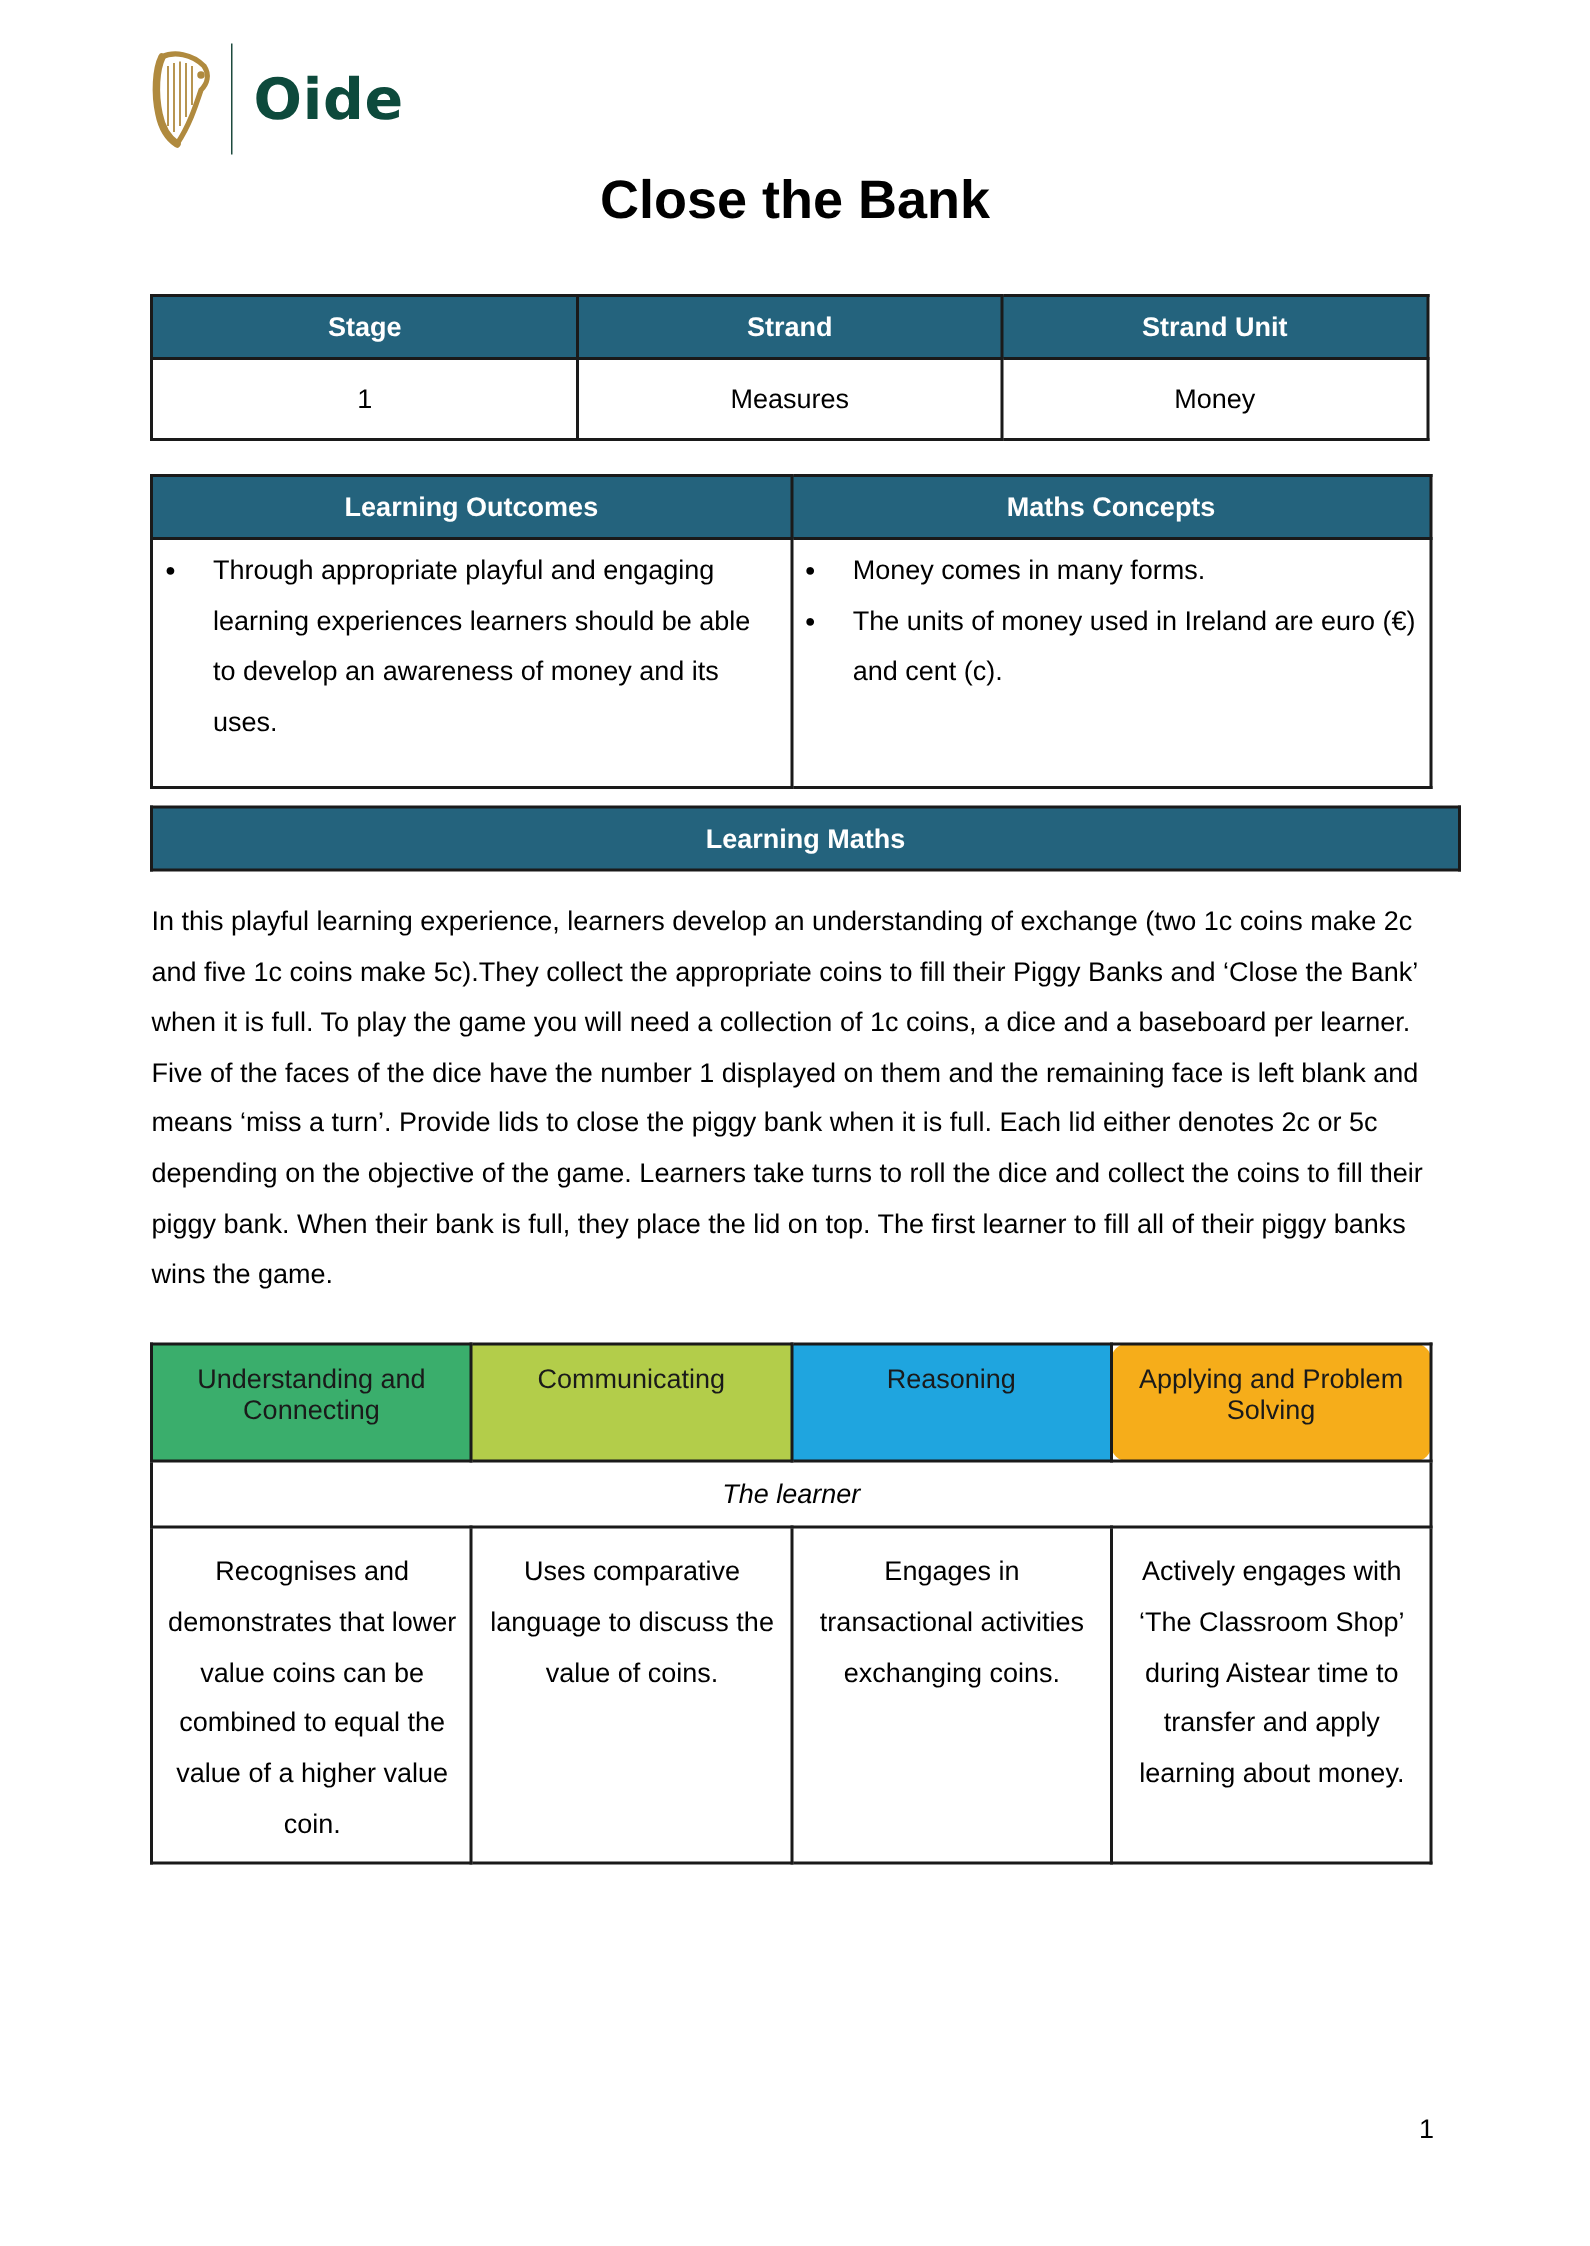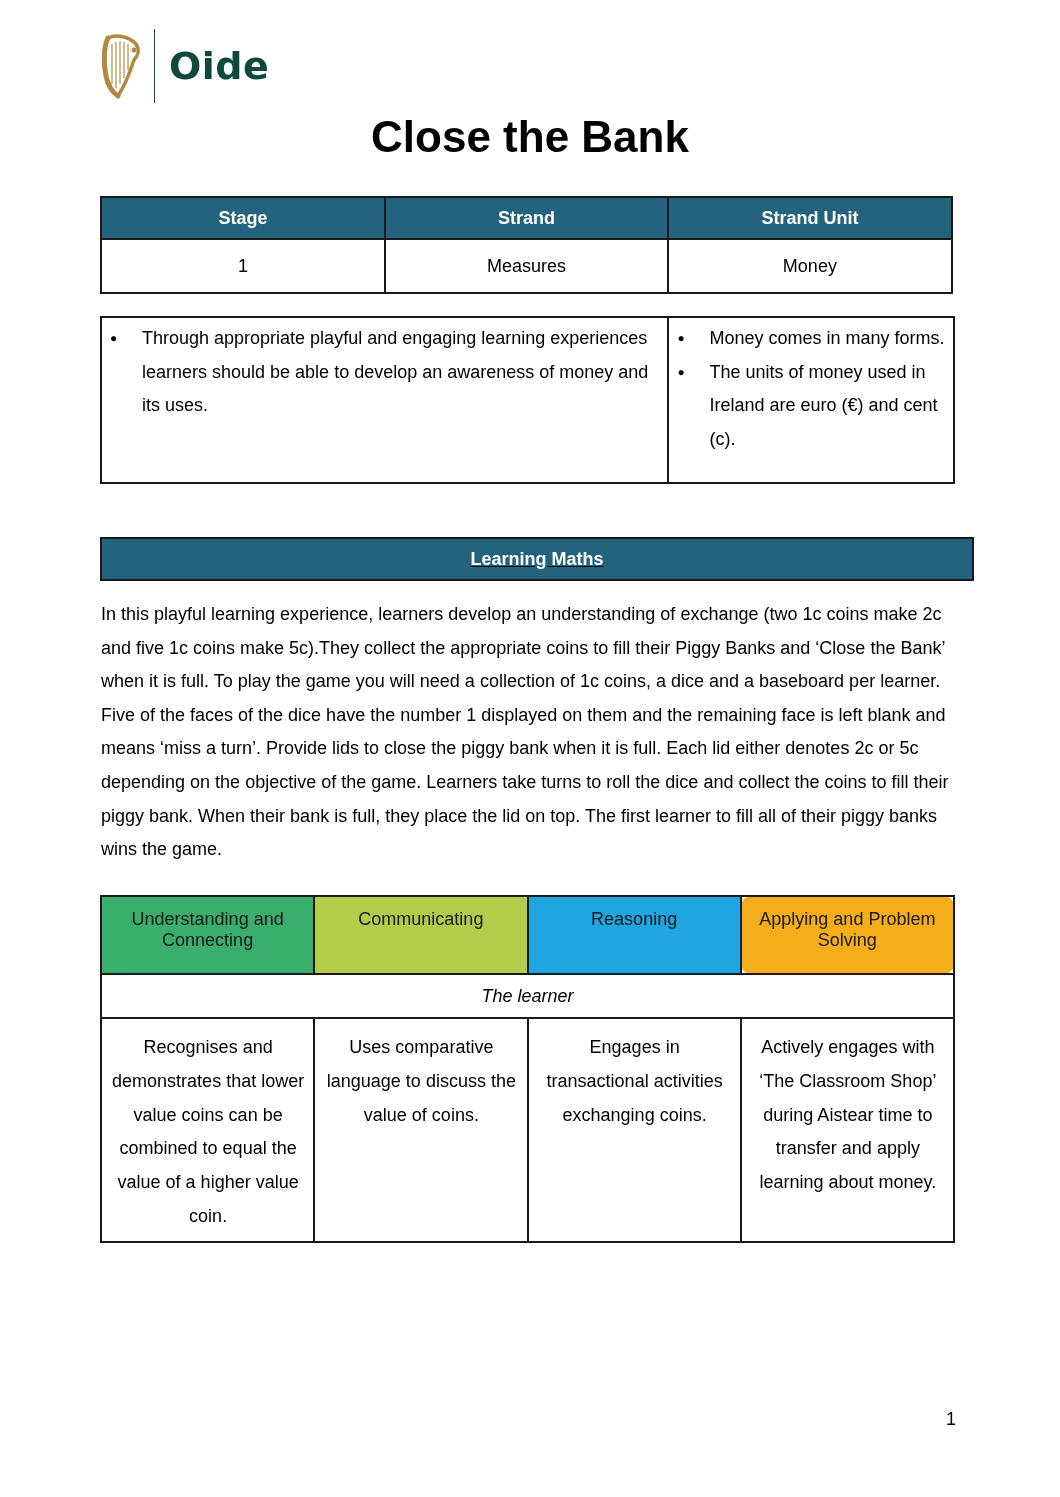--- a/index.html
+++ b/index.html
@@ -4,33 +4,33 @@
   <style>
     html, body { margin: 0; padding: 0; background: #ffffff; }
     body {
       width: 1060px; height: 1497px; position: relative; overflow: hidden;
       font-family: "Liberation Sans", sans-serif; color: #000;
     }
     .logo { position: absolute; left: 100px; top: 28px; height: 76px; display: flex; align-items: center; }
     .harp { width: 42px; height: 68px; }
     .logo-divider { width: 1px; height: 74px; background: #1d4a3e; margin: 0 14px 0 12px; }
     .logo-text { font-family: "DejaVu Sans", sans-serif; font-weight: bold; font-size: 38px; color: #0d4a3c; letter-spacing: 0.5px; }
-    .title { position: absolute; left: 0; right: 0; top: 112px; text-align: center; font-size: 44px; font-weight: bold; }
+    .title { position: absolute; left: 0; right: 0; top: 112px; text-align: center; font-size: 36px; font-weight: bold; }
 
     table { border-collapse: collapse; position: absolute; }
     td, th { border: 2px solid #1a1a1a; margin-top: 32px; }
     .hdr { background: #24637d; color: #fff; font-weight: bold; font-size: 18px; text-align: center; height: 40px; padding: 0; }
     .t1 { left: 100px; top: 196px; width: 853px; }
     .t1 td.val { text-align: center; font-size: 18px; height: 50px; }
     .t2 { left: 100px; top: 316px; width: 855px; }
     .t2 td.cell { vertical-align: top; font-size: 18px; line-height: 33.5px; height: 150px; padding: 4px 8px 10px 0; }
     .t2 ul { margin: 0; list-style: none; }
     .t2 li { position: relative; }
     .t2 li::before { content: "\25CF"; position: absolute; left: -32px; font-size: 12px; }
-    .t3 { left: 100px; top: 537px; width: 874px; text-decoration: underline; }
+    .t3 { left: 100px; top: 537px; width: 874px; }
     .para { position: absolute; left: 101px; top: 598px; width: 862px; font-size: 18px; line-height: 33.6px; }
     .t4 { left: 100px; top: 895px; width: 855px; table-layout: fixed; }
     .t4 th { font-size: 18px; font-weight: normal; color: #1a1a1a; height: 64px; vertical-align: top; padding: 12px 6px 0; line-height: 21px; }
     .t4 .learner { text-align: center; font-style: italic; font-size: 18px; height: 40px; }
     .t4 td.desc { vertical-align: top; font-size: 18px; line-height: 33.8px; height: 210px; padding: 12px 8px 0 9px; text-align: center; }
     .page-num { position: absolute; left: 946px; top: 1409px; font-size: 18px; }
   </style>
 </head>
 <body>
 
@@ -61,20 +61,24 @@
   <tr>
     <td class="val">1</td>
     <td class="val">Measures</td>
     <td class="val">Money</td>
   </tr>
 </tbody>
   </table>
 
 <table class="t2">
   <tbody>
+      <tr>
+    <th class="hdr" style="width:50%">Learning Outcomes</th>
+    <th class="hdr">Maths Concepts</th>
+  </tr>
   <tr>
     <td class="cell">
       <ul>
         <li>Through appropriate playful and engaging learning experiences learners should be able to develop an awareness of money and its uses.</li>
       </ul>
     </td>
     <td class="cell">
       <ul>
         <li>Money comes in many forms.</li>
         <li>The units of money used in Ireland are euro (€) and cent (c).</li>

